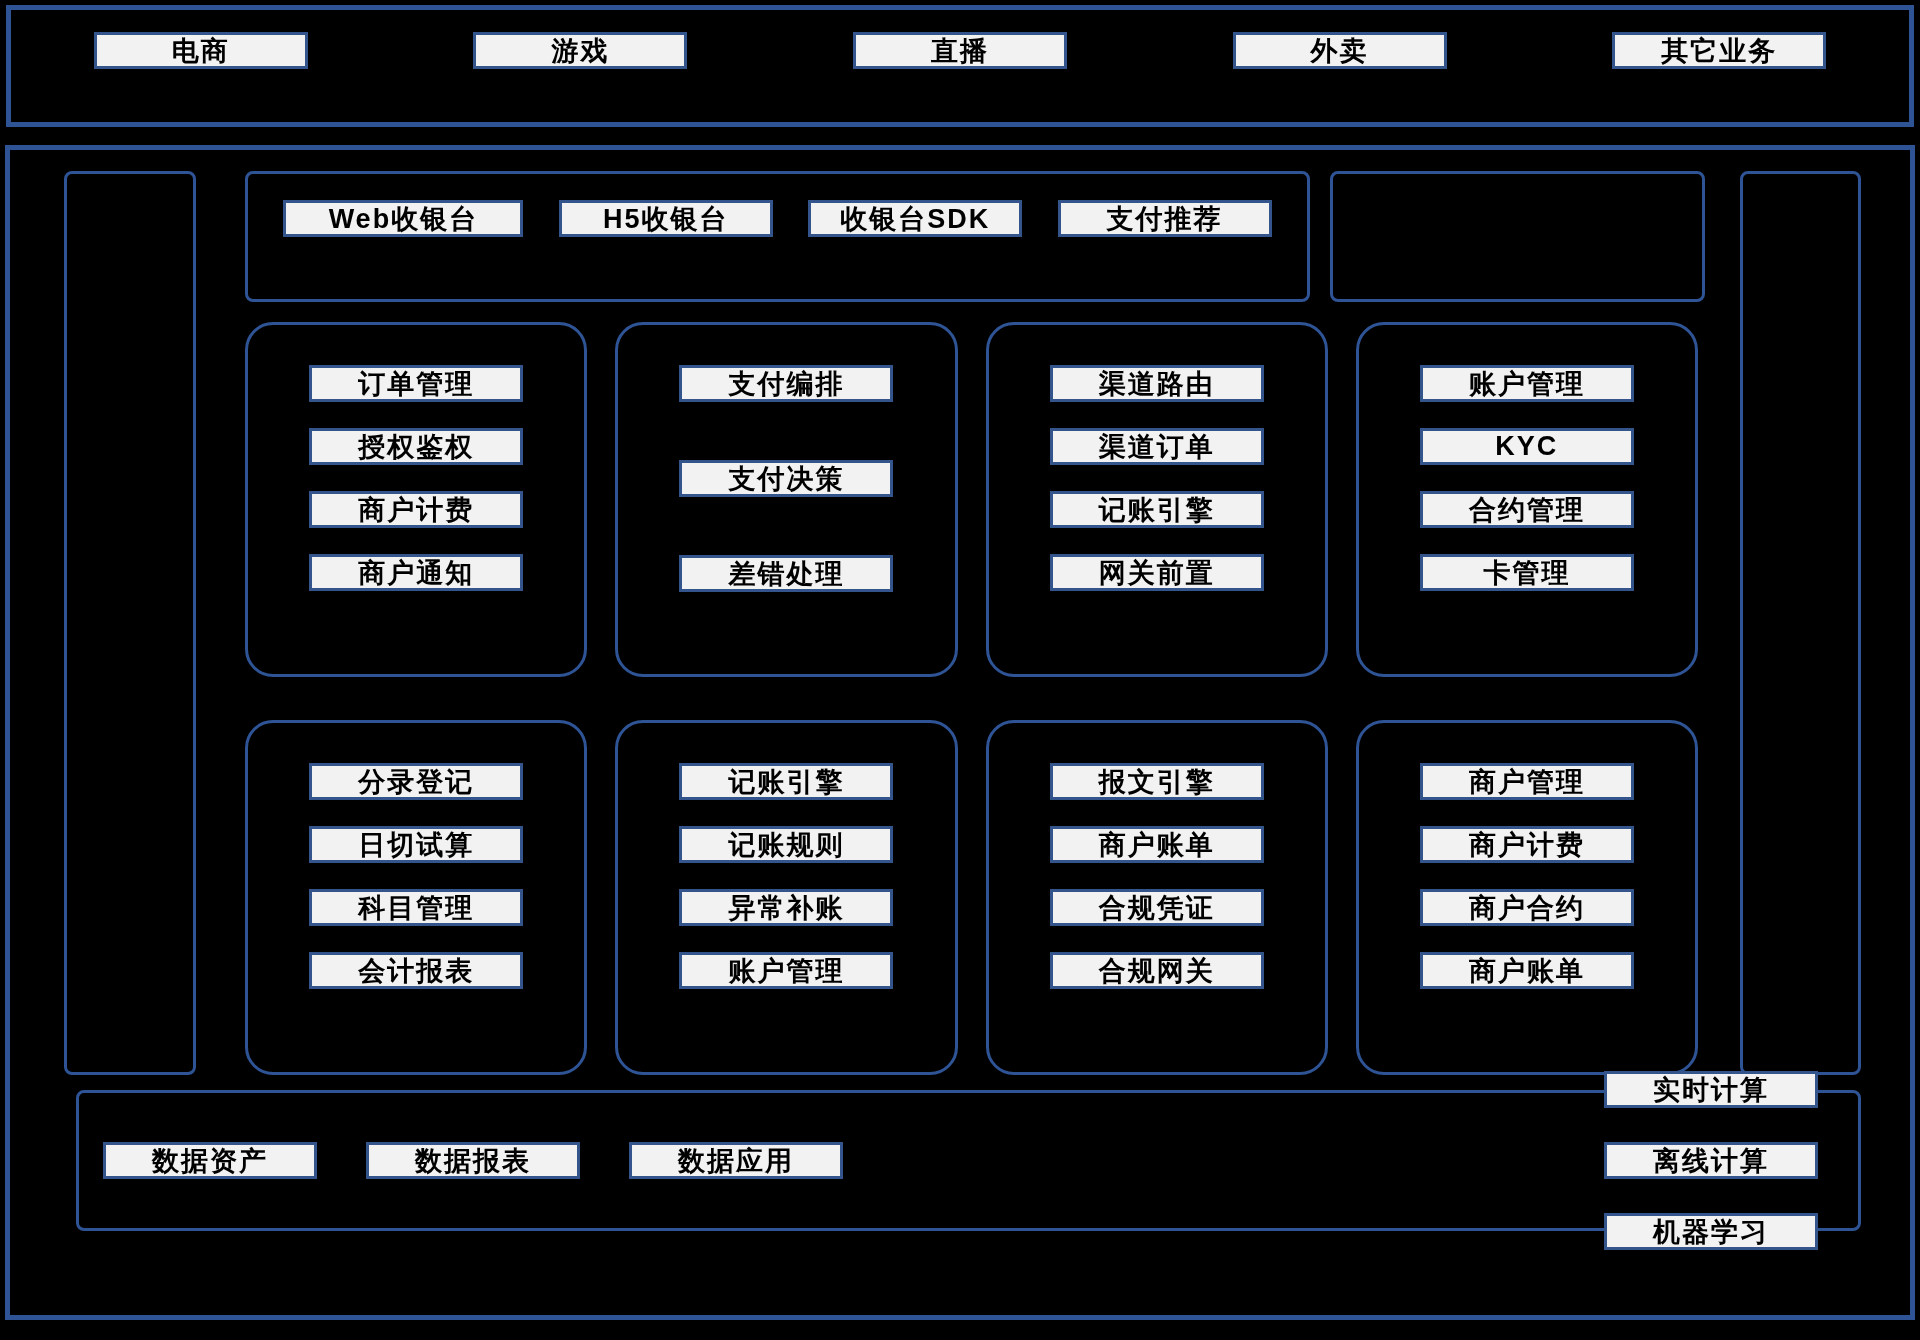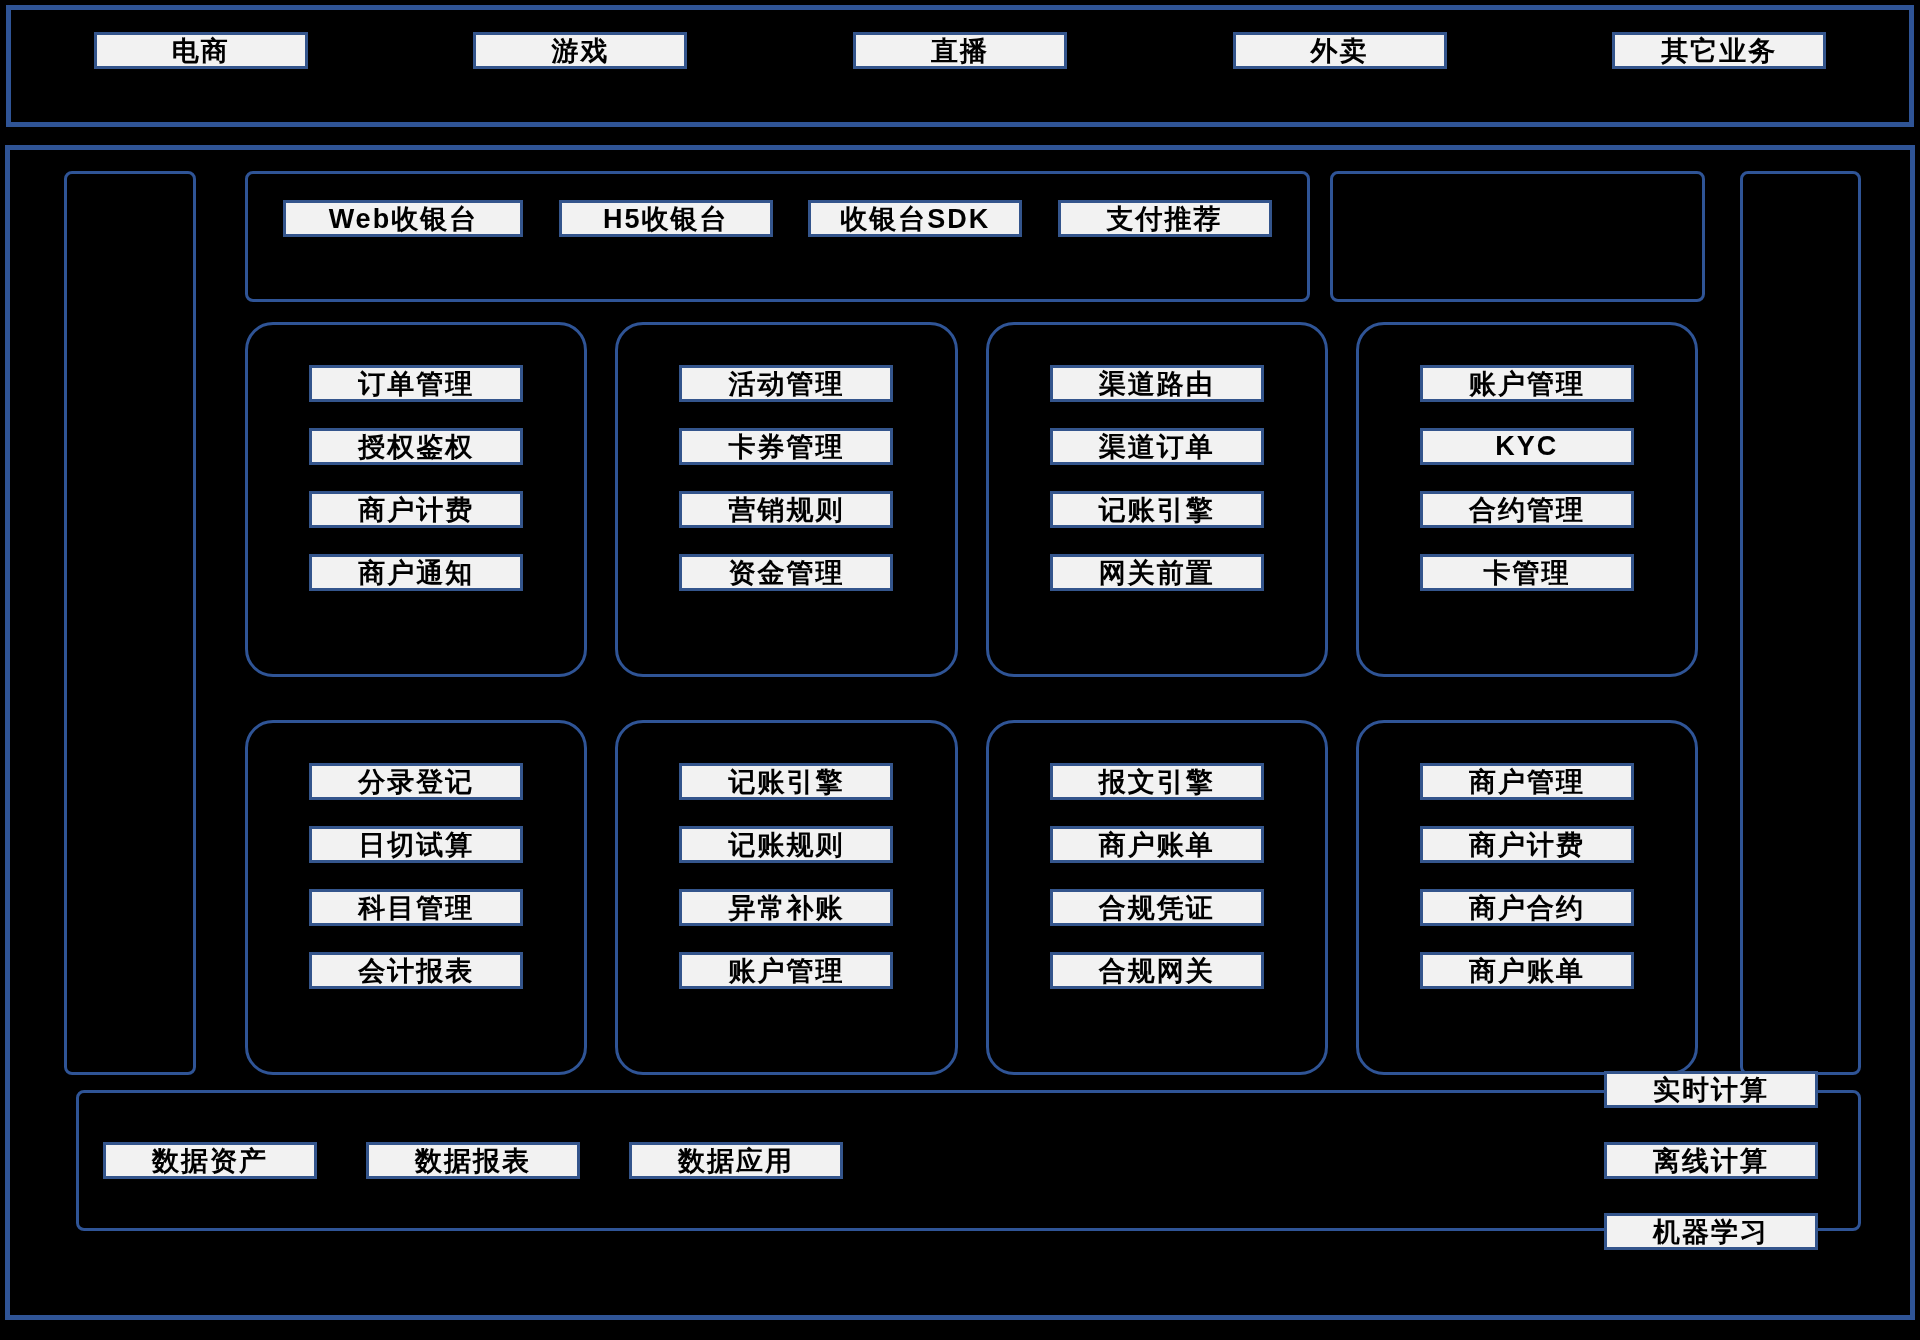--- a/index.html
+++ b/index.html
@@ -102,25 +102,24 @@
   </div>
   <div class="section empty-section"></div>
 
   <div class="grid-row grid-row-1">
     <div class="col">
       <div class="box">订单管理</div>
       <div class="box">授权鉴权</div>
       <div class="box">商户计费</div>
       <div class="box">商户通知</div>
     </div>
-    <div class="col">
-      <div class="box">活动管理</div>
-      <div class="box">卡券管理</div>
-      <div class="box">营销规则</div>
-      <div class="box">资金管理</div>
+    <div class="col loose">
+      <div class="box">支付编排</div>
+      <div class="box">支付决策</div>
+      <div class="box">差错处理</div>
     </div>
     <div class="col">
       <div class="box">渠道路由</div>
       <div class="box">渠道订单</div>
       <div class="box">记账引擎</div>
       <div class="box">网关前置</div>
     </div>
     <div class="col">
       <div class="box">账户管理</div>
       <div class="box">KYC</div>

